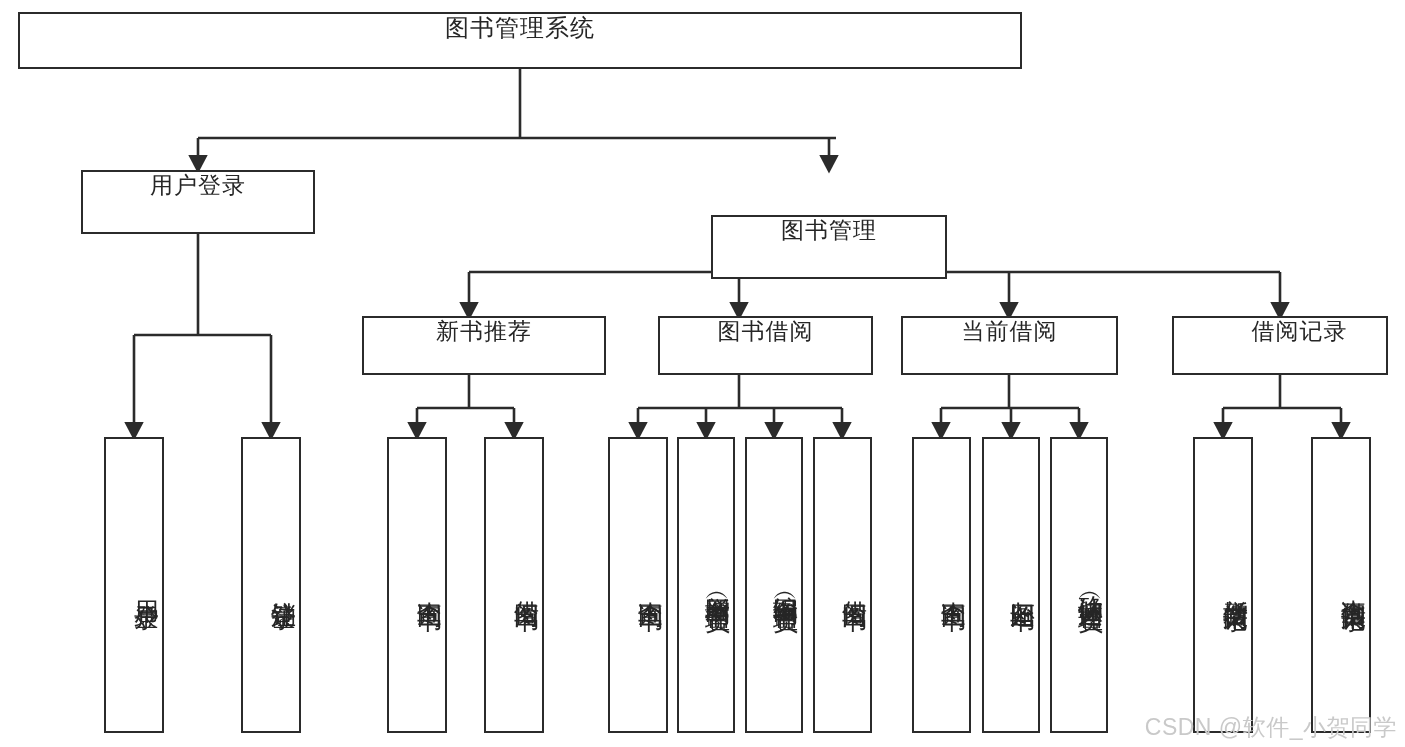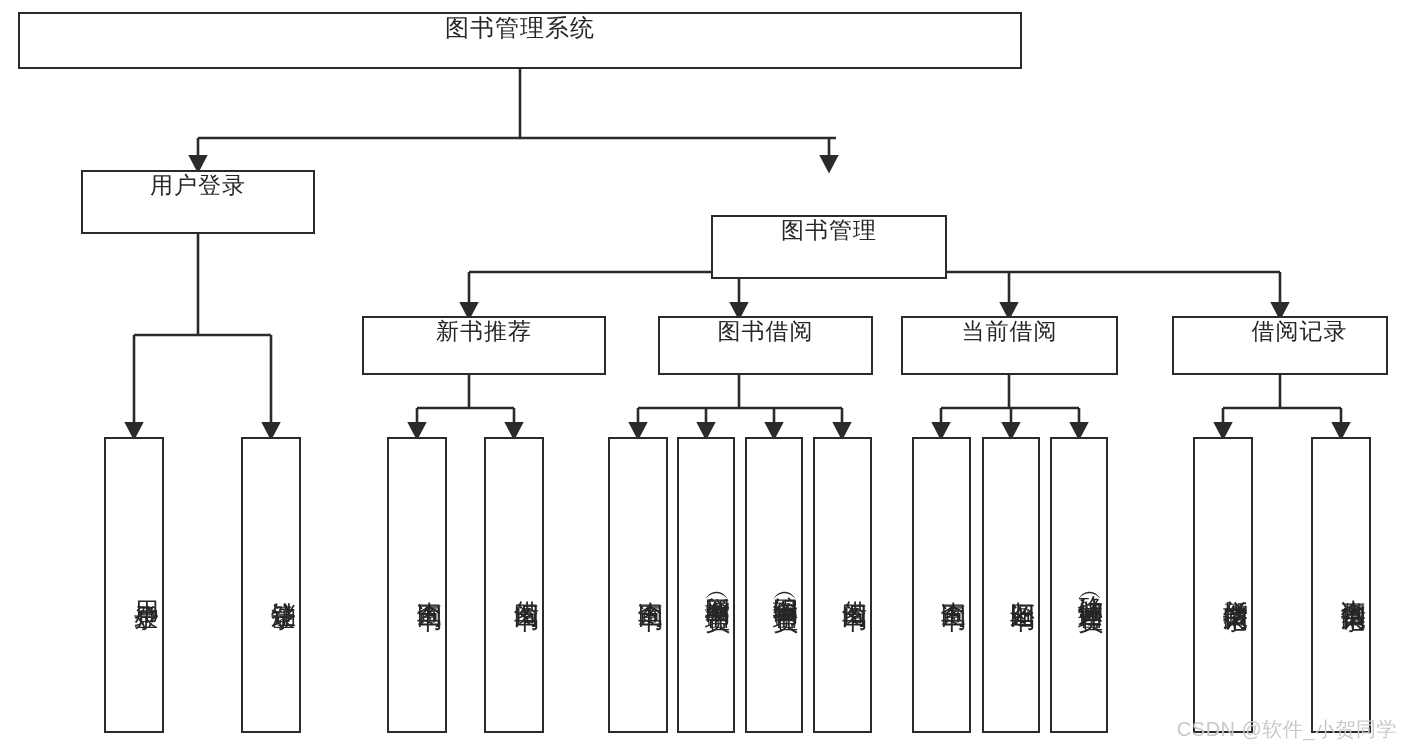--- a/index.html
+++ b/index.html
@@ -53,21 +53,21 @@
   }
   .node-v .label{
     writing-mode:vertical-rl;
     text-orientation:upright;
     display:block;
   }
   .watermark{
     position:absolute;
     right:8px;
     bottom:4px;
-    font-size:20px;
+    font-size:23px;
     color:#c9c9c9;
     letter-spacing:0.5px;
     white-space:nowrap;
     user-select:none;
   }
 </style>
 </head>
 <body>
 
 <div id="diagram-root">

